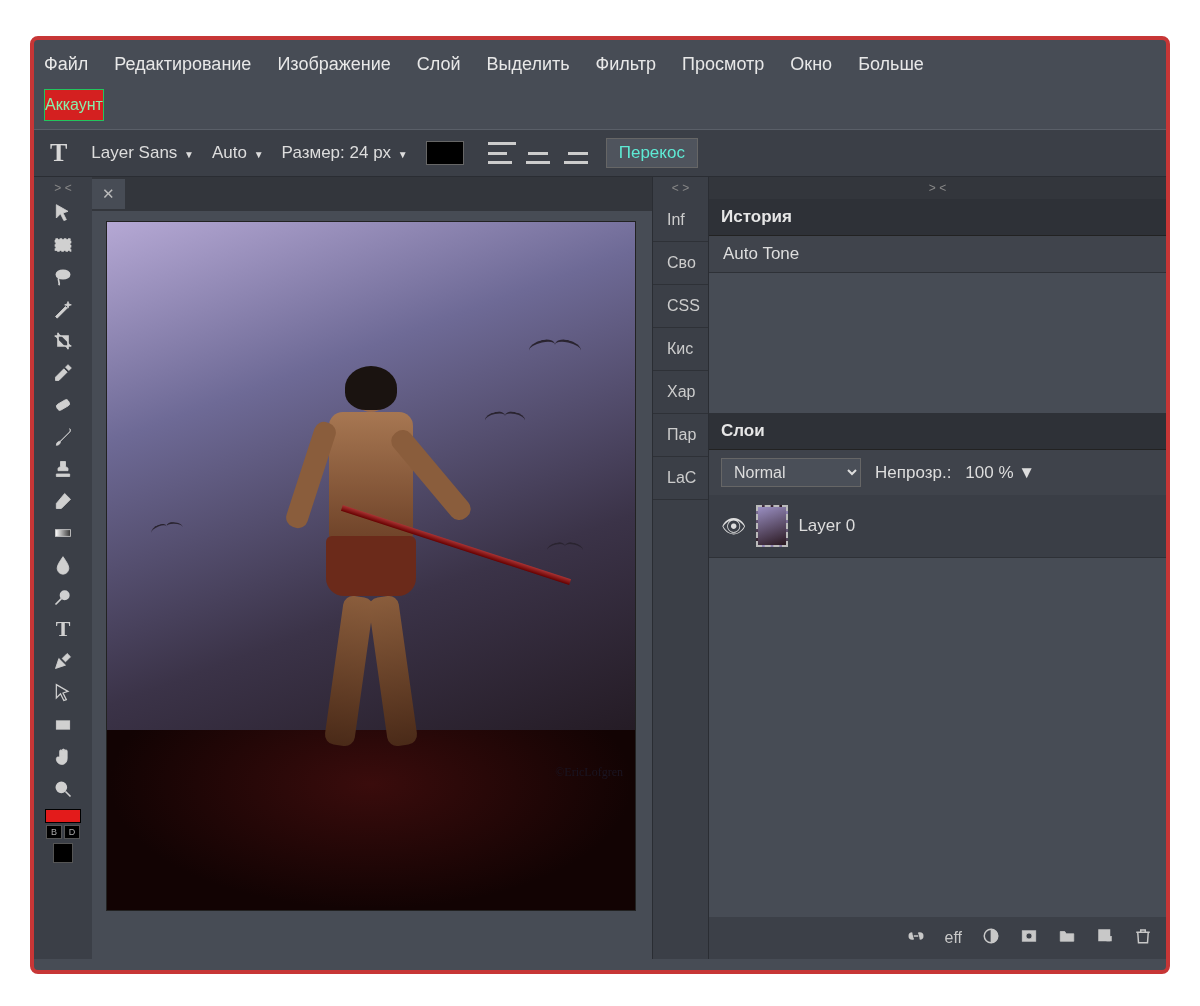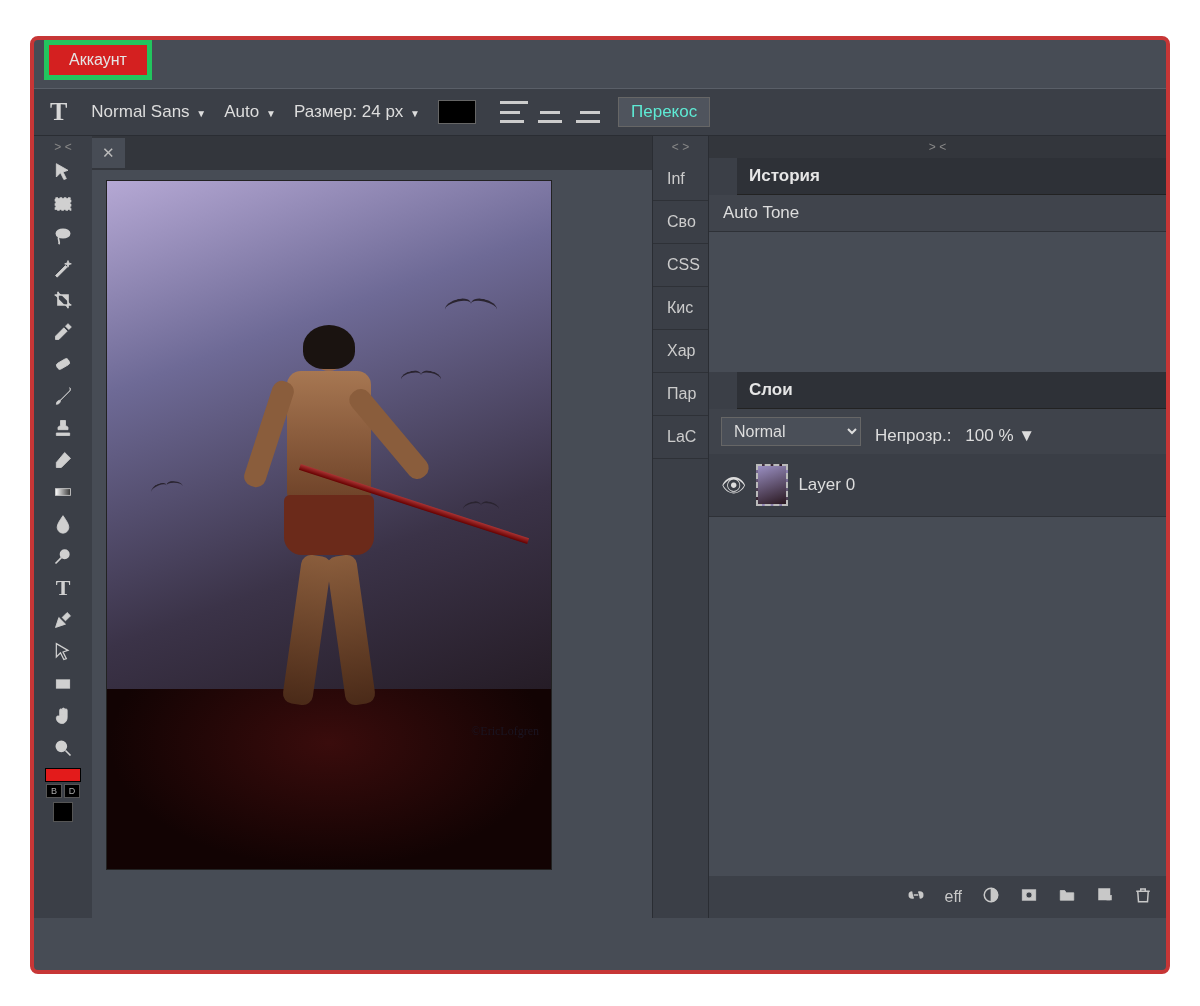--- a/index.html
+++ b/index.html
@@ -2,21 +2,21 @@
 <html><head>
 <meta charset="utf-8">
 <style>
 * { box-sizing: border-box; margin: 0; padding: 0; font-family: Arial, sans-serif; }
 body { background: #fff; width: 1200px; height: 1006px; overflow: hidden; }
 .app { position: absolute; left: 30px; top: 36px; width: 1140px; height: 938px; background: #474c55; border: 4px solid #c73636; border-radius: 8px; }
 
 
 .menubar { display: flex; gap: 26px; padding: 14px 10px; color: #e8e8e8; font-size: 18px; }
 .menubar .item { cursor: pointer; }
-.account-btn { margin: 0 10px 8px; padding: 6px 20px; background: #d42020; color: #e5e5e5; display: inline-block; font-size: 16px; border: 5px solid #22c55e; cursor: pointer; }
+.account-btn { margin: 0 10px 8px; padding: 6px 0; background: #d42020; color: #86efac; display: inline-block; font-size: 16px; border: 1px solid #22c55e; cursor: pointer; }
 
 
 .optbar { display: flex; align-items: center; gap: 18px; padding: 8px 10px; background: #3b3f47; border-top: 1px solid #5a5f68; border-bottom: 1px solid #2a2d33; color: #ddd; font-size: 17px; }
 .optbar .t-icon { font-family: 'Times New Roman', serif; font-size: 26px; font-weight: bold; color: #d8d8d8; padding: 0 6px; }
 .optbar .dd { cursor: pointer; white-space: nowrap; }
 .optbar .tri { font-size: 10px; margin-left: 2px; }
 .swatch { width: 38px; height: 24px; background: #000; border: 1px solid #666; }
 .align-group { display: flex; gap: 8px; margin-left: 6px; }
 .align-btn { width: 28px; height: 22px; display: flex; flex-direction: column; justify-content: space-between; cursor: pointer; }
 .align-btn span { display: block; height: 3px; background: #ccc; }
@@ -38,21 +38,21 @@
 .bg-chip-row { display:flex; gap:2px; margin-top:2px;}
 .bg-chip { width:16px; height:14px; background:#000; border:1px solid #555; font-size:9px; color:#aaa; text-align:center; line-height:12px;}
 .def-chip { width:20px; height:20px; background:#000; border:1px solid #555; margin-top:4px;}
 
 
 .canvas-col { flex: 0 0 560px; display:flex; flex-direction:column; }
 .tabrow { display:flex; align-items:center; background:#33363c; height:34px; }
 .file-tab { background:#474c55; color:#ddd; font-size:15px; padding:6px 10px; display:flex; align-items:center; gap:10px;}
 .file-tab .close { cursor:pointer; color:#bbb; }
 .canvas-area { flex:1; background:#474c55; display:flex; padding:10px 14px; }
-.canvas-img { width: 446px; height: 690px; border:1px solid #222; background: linear-gradient(160deg,#b5a8d4 0%,#6e6a96 25%,#3b3348 55%,#120808 100%); position:relative; overflow:hidden;}
+.canvas-img { width: 530px; height: 690px; border:1px solid #222; background: linear-gradient(160deg,#b5a8d4 0%,#6e6a96 25%,#3b3348 55%,#120808 100%); position:relative; overflow:hidden;}
 .warrior { position:absolute; left:50%; top:48%; transform:translate(-50%,-50%); width:130px; height:360px;}
 .warrior .head{width:36px;height:40px;background:#9b6a4a;border-radius:50%;margin:0 auto;}
 .warrior .hair{position:absolute;top:-6px;left:50%;transform:translateX(-50%);width:52px;height:44px;background:#1a1310;border-radius:50% 50% 40% 40%;}
 .warrior .torso{width:84px;height:130px;background:linear-gradient(#a77752,#6e4228);margin:0 auto;border-radius:14px 14px 8px 8px;}
 .warrior .loin{width:90px;height:60px;background:#6b2a1a;margin:-6px auto 0;border-radius:6px 6px 18px 18px;}
 .warrior .leg{position:absolute;top:224px;width:30px;height:150px;background:linear-gradient(#8a5d3c,#4a2a18);border-radius:10px;}
 .warrior .leg.l{left:28px;transform:rotate(8deg);} .warrior .leg.r{right:28px;transform:rotate(-8deg);}
 .warrior .arm{position:absolute;top:48px;width:22px;height:110px;background:#8a5d3c;border-radius:10px;}
 .warrior .arm.l{left:-6px;transform:rotate(18deg);} .warrior .arm.r{right:-6px;transform:rotate(-40deg);}
 .sword{position:absolute;right:-140px;top:170px;width:240px;height:6px;background:linear-gradient(#a33, #600);transform:rotate(18deg);}
@@ -63,48 +63,59 @@
 .b1{top:120px;right:60px;transform:scale(1.3);} .b2{top:190px;right:110px;} .b3{top:300px;left:40px;transform:scale(0.8) rotate(-10deg);} .b4{top:320px;right:50px;transform:scale(0.9);}
 .sig{position:absolute;bottom:130px;right:12px;font-family:cursive;font-size:12px;color:#1a1522;}
 
 
 .right { flex:1; display:flex; background:#3b3f47; border-left:1px solid #2a2d33;}
 .side-tabs { width:56px; display:flex; flex-direction:column; color:#ccc; font-size:16px; border-right:1px solid #2a2d33;}
 .side-tabs .resize-h { color:#888; font-size:12px; text-align:center; padding:4px 0;}
 .side-tabs .st { padding:12px 14px; cursor:pointer; border-bottom:1px solid #2e3137;}
 .panels { flex:1; display:flex; flex-direction:column; }
 .panels .resize-h { color:#888; font-size:12px; text-align:center; padding:4px 0; background:#33363c;}
-.panel-title { background:#2e3137; color:#e6e6e6; font-weight:bold; padding:8px 12px; font-size:17px; border-bottom:1px solid #222;margin-left:28px;}
+.panel-title { background:#2e3137; color:#e6e6e6; font-weight:bold; padding:8px 12px; font-size:17px; border-bottom:1px solid #222;}
 .history-list { background:#40444c; }
 .history-list .row { padding:8px 14px; color:#ddd; border-bottom:1px solid #2e3137; cursor:pointer; font-size:17px;}
 .history-pad { height:140px; background:#474c55; }
 .layers-panel { flex:1; display:flex; flex-direction:column; background:#474c55;}
-.layer-opts { display:flex; align-items:flex-end; gap:14px; padding:8px 12px; color:#ddd; font-size:17px; background:#3f434b;}
+.layer-opts { display:flex; align-items:center; gap:14px; padding:8px 12px; color:#ddd; font-size:17px; background:#3f434b;}
 .layer-opts select { background:#4a4f58; color:#ddd; border:1px solid #666; padding:4px 8px; font-size:16px; width:140px;}
 .layer-row { display:flex; align-items:center; gap:10px; padding:10px 12px; background:#3a3e46; border-bottom:1px solid #2e3137;}
 .eye { font-size:20px; color:#ddd; cursor:pointer;}
 .thumb { width:32px; height:42px; border:2px dashed #bbb; background:linear-gradient(160deg,#9a8fc2,#2a1820); }
 .layer-name { color:#ddd; font-size:17px;}
 .layers-fill { flex:1; }
 .layers-foot { display:flex; justify-content:flex-end; align-items:center; gap:20px; padding:10px 14px; background:#3c4048; color:#c8c8c8; font-size:16px;}
 .layers-foot .ic { cursor:pointer; }
 .layers-foot svg { width:18px; height:18px; fill:#c8c8c8; stroke:#c8c8c8;}
 </style>
 </head>
 <body>
 
 <div class="app">
 
   
+  <div class="menubar">
+    <span class="item">Файл</span>
+    <span class="item">Редактирование</span>
+    <span class="item">Изображение</span>
+    <span class="item">Слой</span>
+    <span class="item">Выделить</span>
+    <span class="item">Фильтр</span>
+    <span class="item">Просмотр</span>
+    <span class="item">Окно</span>
+    <span class="item">Больше</span>
+  </div>
   <div class="account-btn">Аккаунт</div>
 
   
   <div class="optbar">
     <span class="t-icon">T</span>
-    <span class="dd"><span>Normal Sans</span> <span class="tri">▼</span></span>
+    <span class="dd"><span>Layer Sans</span> <span class="tri">▼</span></span>
     <span class="dd"><span>Auto</span> <span class="tri">▼</span></span>
     <span class="dd"><span>Размер:</span> <span>24 px</span> <span class="tri">▼</span></span>
     <div class="swatch"></div>
     <div class="align-group">
       <div class="align-btn align-left">
           <span></span>
           <span></span>
           <span></span>
         </div>
       <div class="align-btn align-center">

